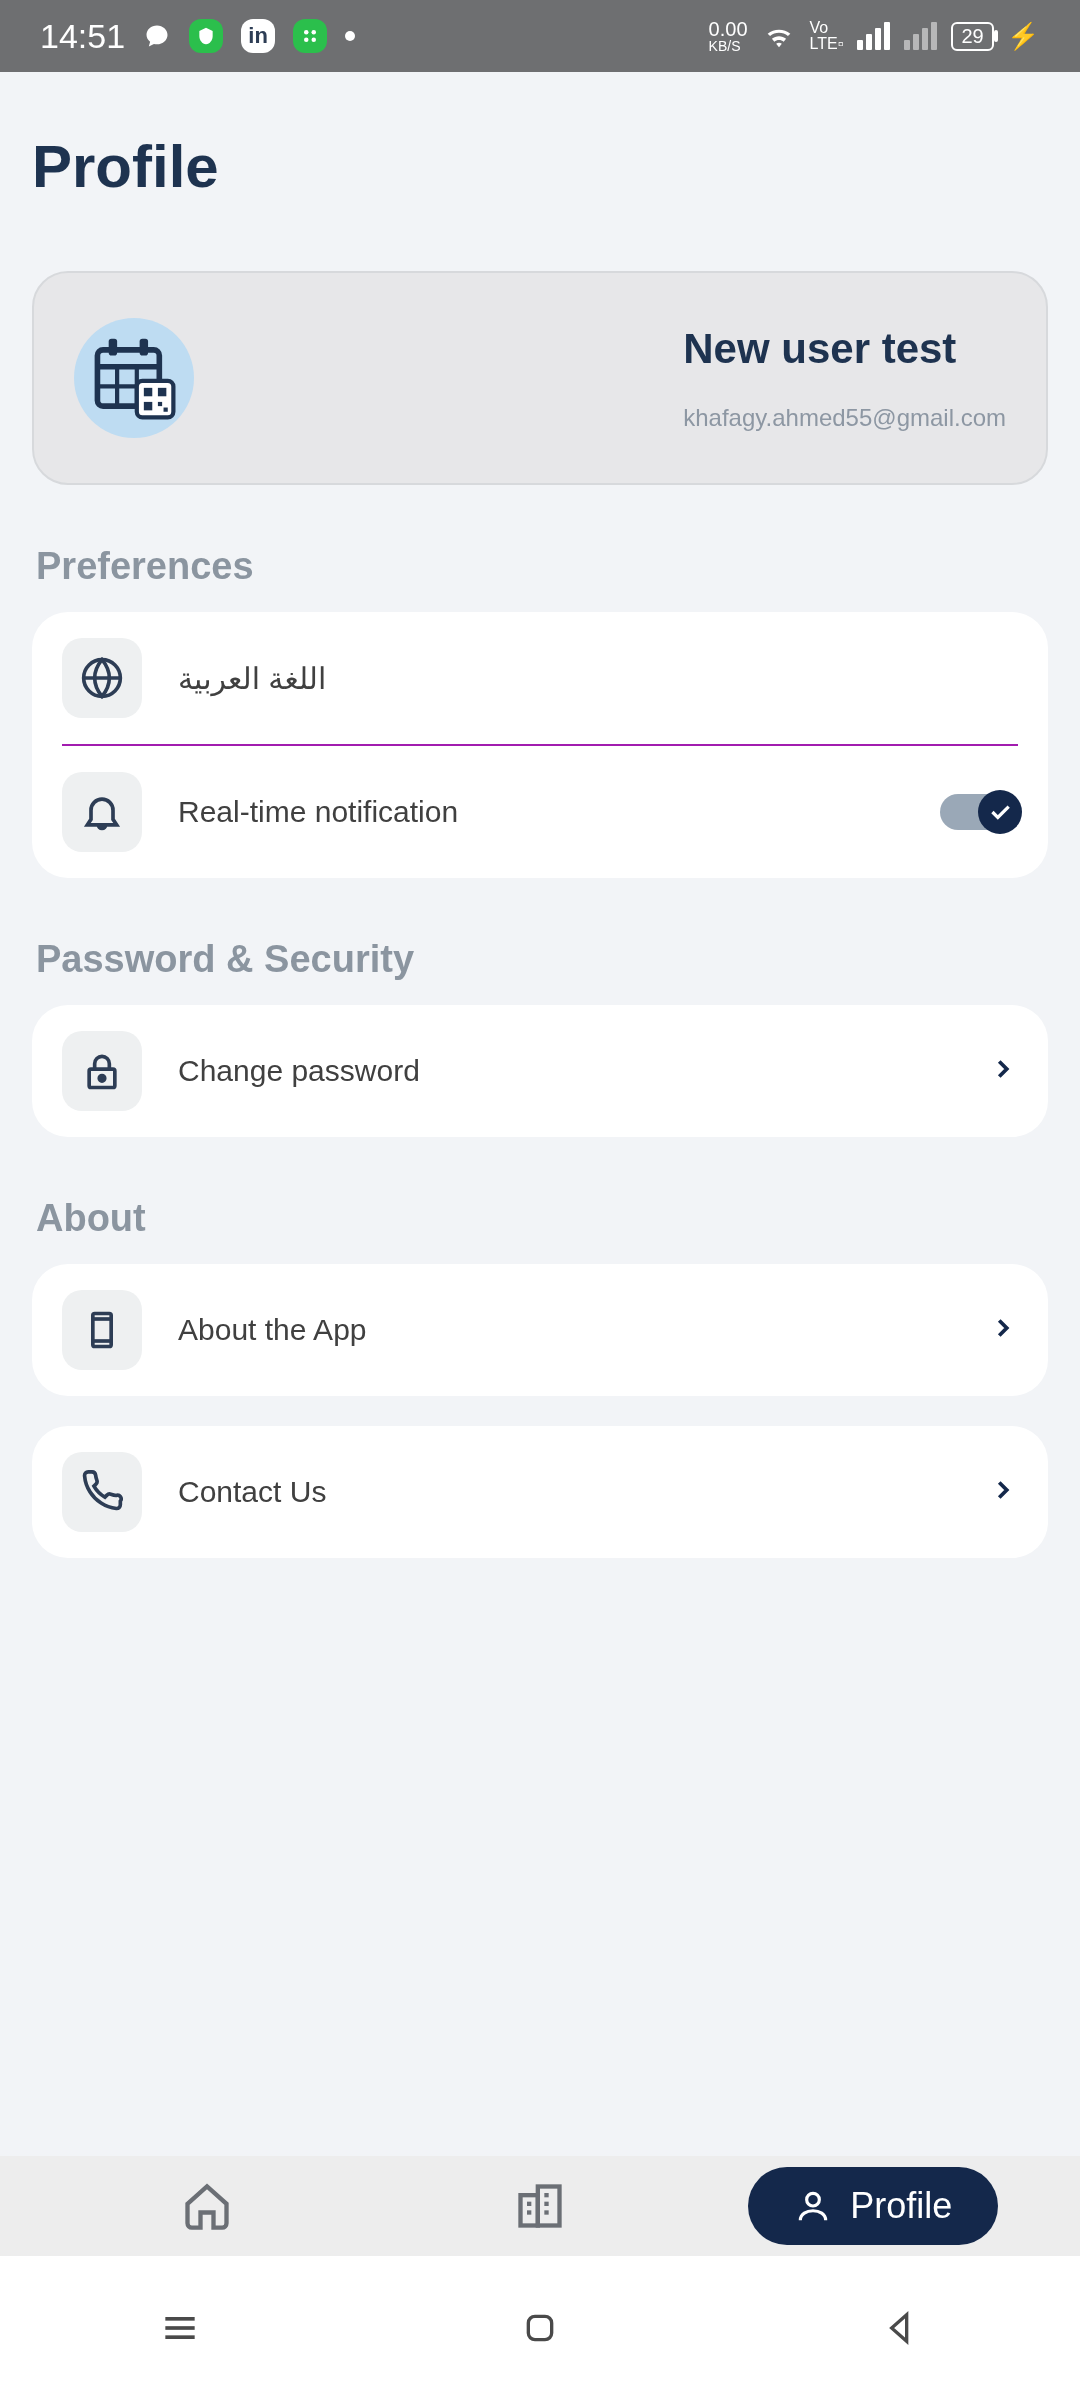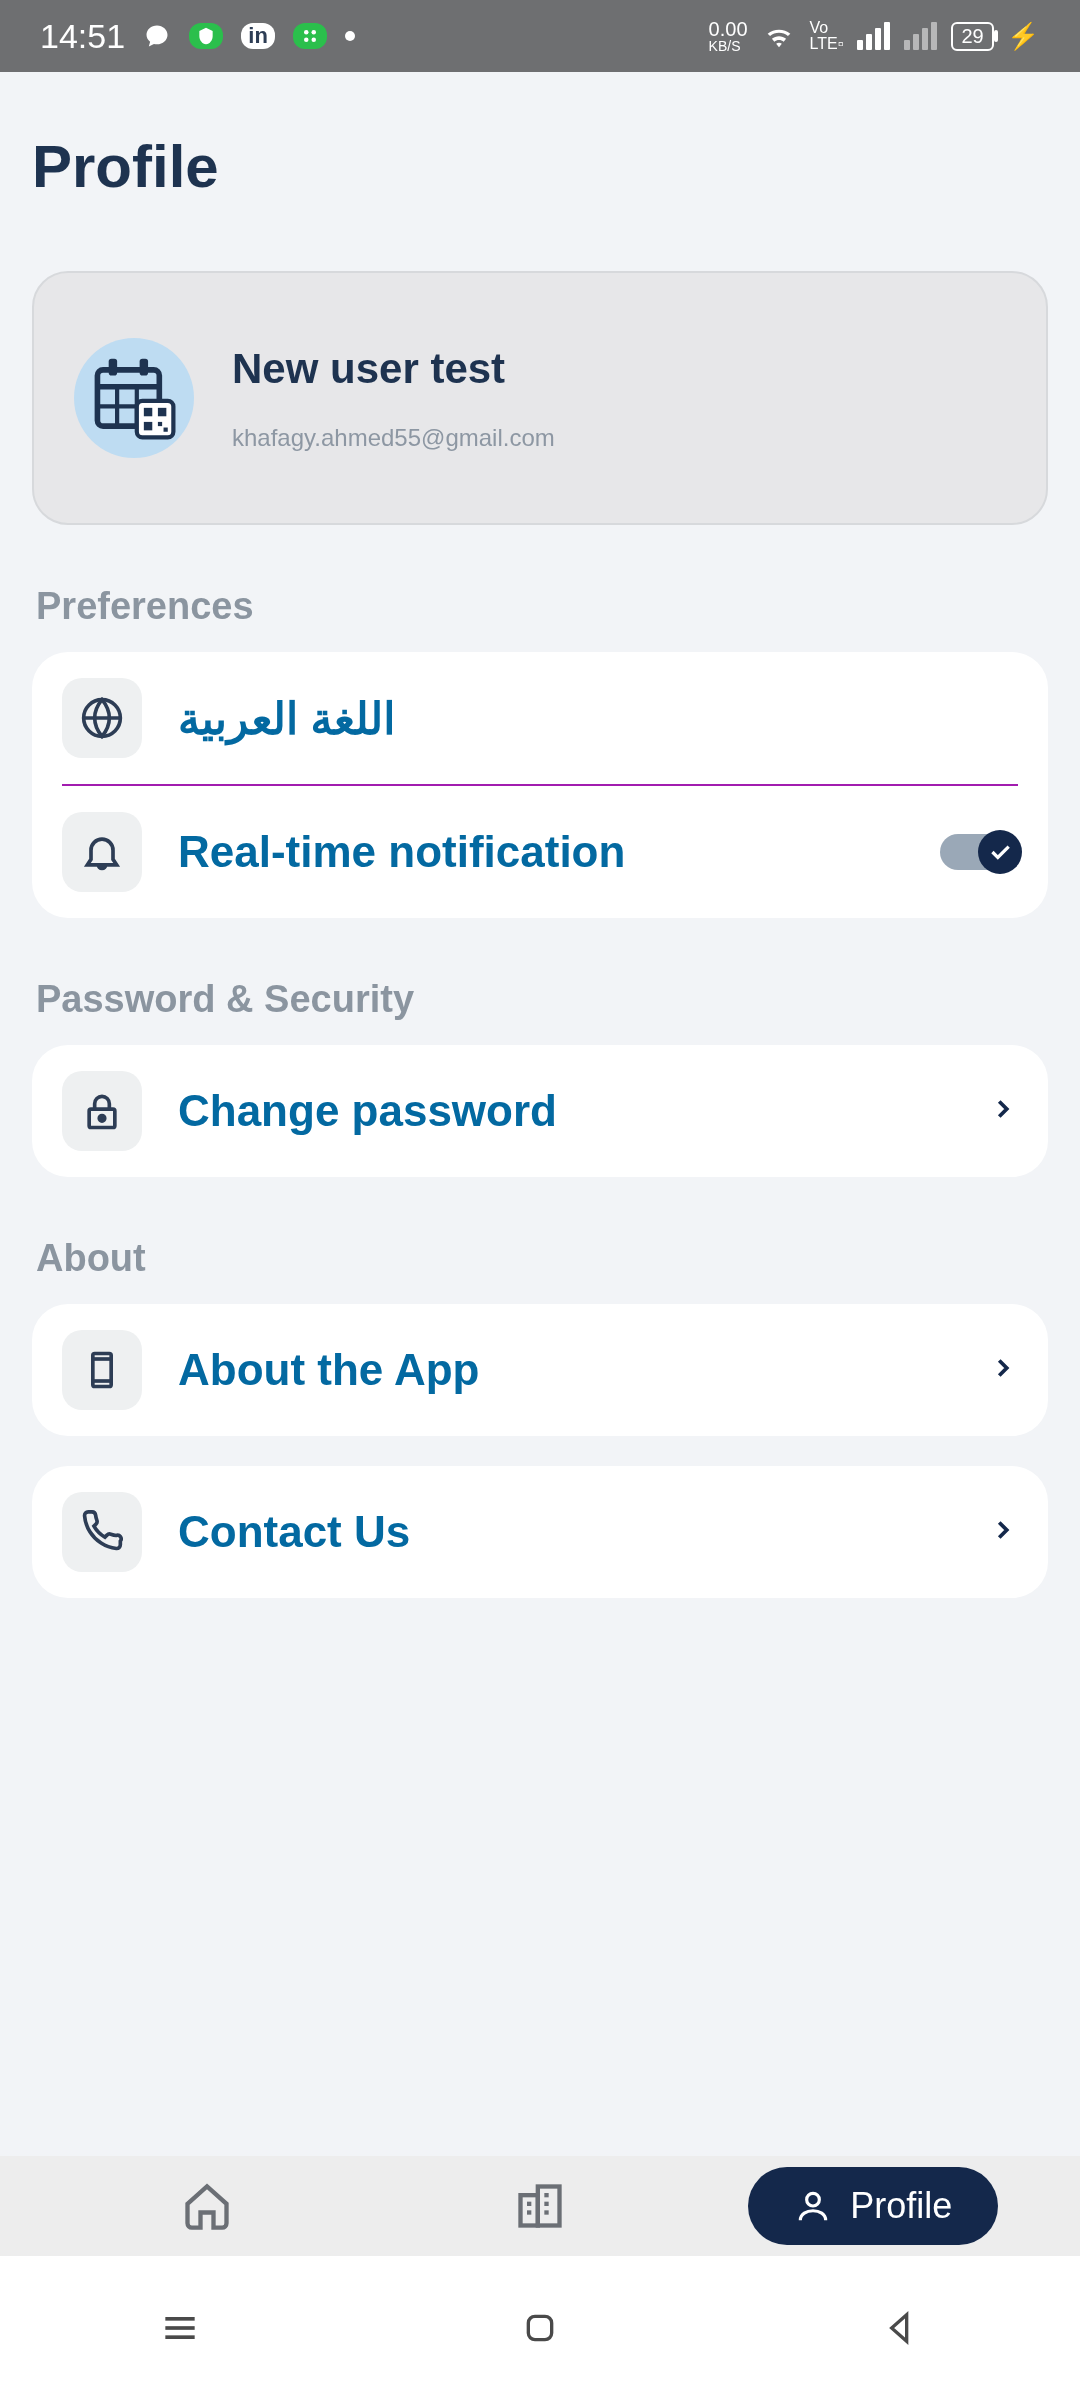--- a/index.html
+++ b/index.html
@@ -18,21 +18,21 @@
     background: #6e6f71;
     display: flex;
     align-items: center;
     justify-content: space-between;
     padding: 16px 40px;
     color: #fff;
   }
   .status-left { display: flex; align-items: center; gap: 18px; font-size: 34px; font-weight: 500; }
   .status-right { display: flex; align-items: center; gap: 14px; font-size: 20px; }
   .status-icon { display: inline-flex; align-items: center; justify-content: center; }
-  .status-icon-box { width: 34px; height: 26px; border-radius: 12px; display: flex; align-items: center; justify-content: center; font-size: 22px; }
+  .status-icon-box { width: 34px; height: 34px; border-radius: 12px; display: flex; align-items: center; justify-content: center; font-size: 22px; }
   .green-box { background: #2bbf4c; color:#fff; }
   .gray-box { background: #fff; color:#2d3d55; font-weight:bold; }
   .green-box2 { background:#2bbf4c; color:#fff; }
   .status-dot { width:10px; height:10px; border-radius:50%; background:#fff; }
   .kbs { font-size: 20px; line-height: 1; }
   .kbs .small { font-size: 14px; display:block; }
   .signal-bars { display:inline-flex; align-items:flex-end; gap:3px; }
   .signal-bars span { width:6px; background:#fff; border-radius:1px; }
   .signal-bars .b1{height:10px}.signal-bars .b2{height:16px}.signal-bars .b3{height:22px}.signal-bars .b4{height:28px}
   .signal-bars.dim span { background: rgba(255,255,255,0.5); }
@@ -49,24 +49,25 @@
     font-weight: 600;
     color: #1e3350;
     margin-bottom: 70px;
   }
 
   
   .user-card {
     background: #e7e7e9;
     border: 2px solid #d7d9dc;
     border-radius: 36px;
-    padding: 65px 40px;
+    padding: 45px 40px;
     display: flex;
     align-items: center;
     gap: 38px;
+    justify-content: space-between;
   }
   .user-avatar {
     width: 120px; height: 120px; border-radius: 50%;
     background: #bedcf2;
     display: flex; align-items: center; justify-content: center;
     position: relative;
   }
   .user-name { font-size: 42px; font-weight: 700; color: #1e3350; margin-bottom: 10px; }
   .user-email { font-size: 24px; color: #8d97a3; margin-top: 31px; }
 
@@ -91,23 +92,23 @@
   .row + .row { border-top: 2px solid #a21caf; }
   .row-icon {
     width: 80px; height: 80px;
     background: #eef0f1;
     border-radius: 20px;
     display:flex; align-items:center; justify-content:center;
     flex-shrink: 0;
   }
   .row-label {
     flex: 1;
-    font-size: 44px;
-    font-weight: 700;
-    color: #0369a1;
+    font-size: 30px;
+    font-weight: 400;
+    color: #404040;
   }
   .chevron { flex-shrink: 0; }
 
   
   .toggle {
     width: 78px; height: 36px;
     background: #9aa8b7;
     border-radius: 18px;
     position: relative;
     flex-shrink: 0;

